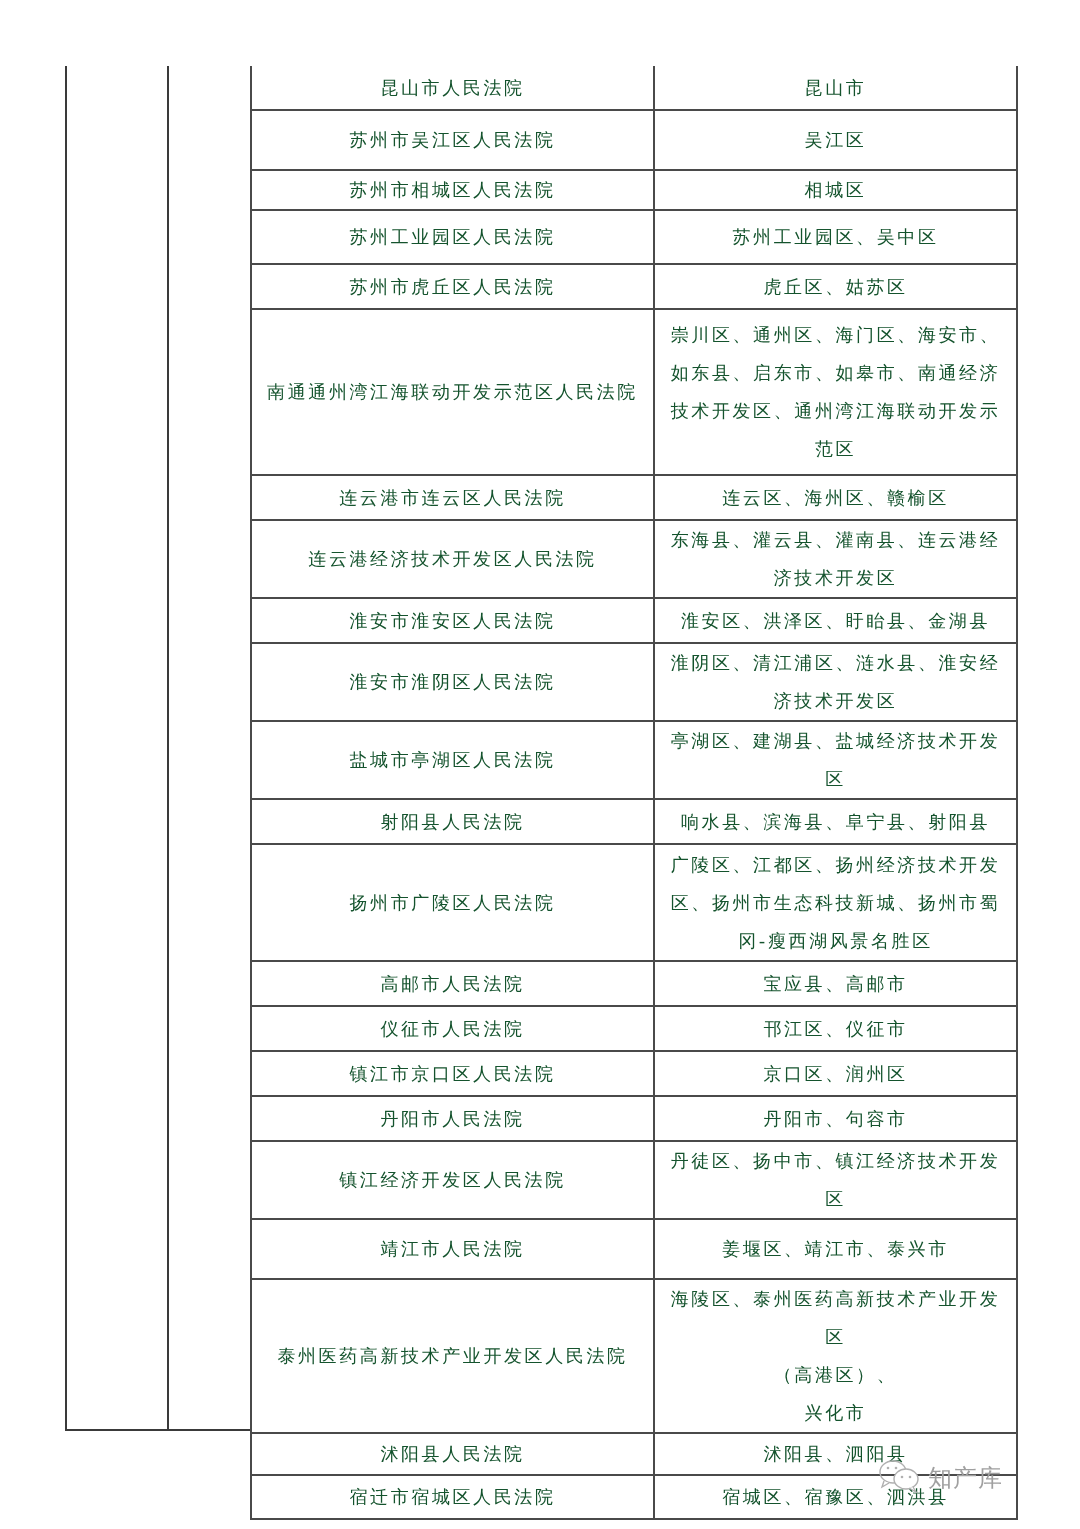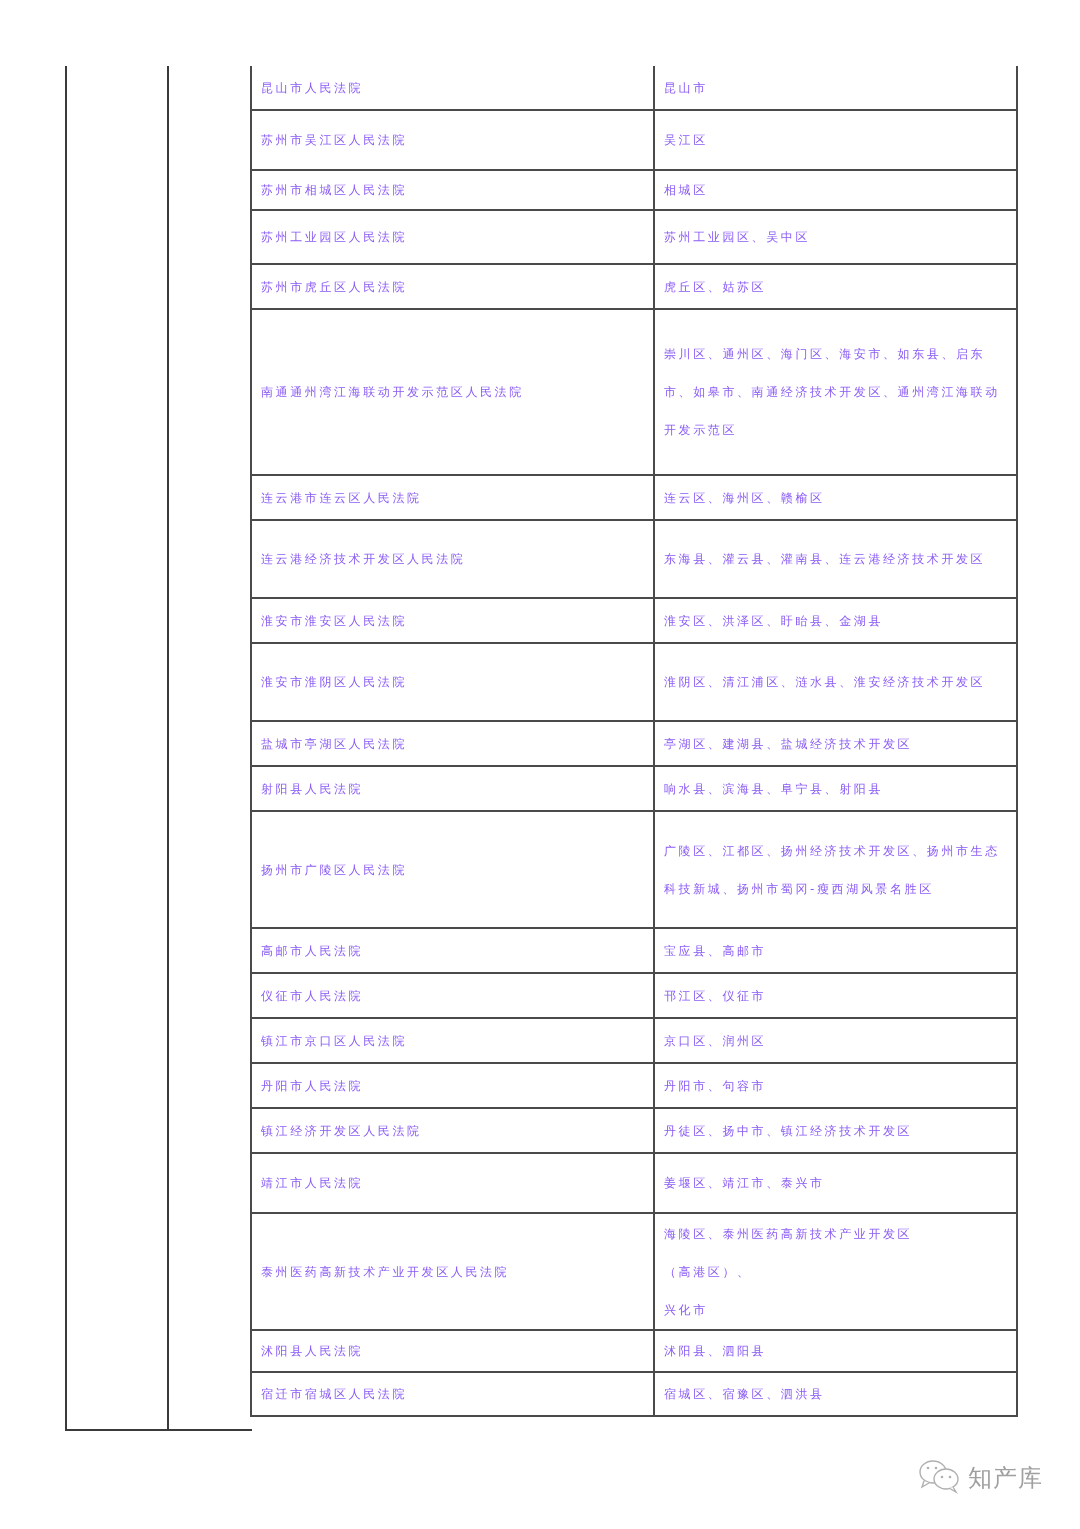--- a/index.html
+++ b/index.html
@@ -36,42 +36,43 @@
       width: 764px;
     }
     table.court-table {
       border-collapse: collapse;
       width: 766px;
       table-layout: fixed;
     }
     table.court-table td {
       border: 2px solid #4a4a4a;
       padding: 0 9px;
-      font-size: 12px;
+      font-size: 18px;
       letter-spacing: 2.6px;
-      color: #8b5cf6;
+      color: #14532d;
       vertical-align: middle;
       line-height: 38px;
       box-sizing: border-box;
+      text-align: center;
     }
     table.court-table tr:first-child td {
       border-top: none;
     }
     td.court { width: 403px; }
     td.area  { width: 363px; }
     .bottom-line {
       position: absolute;
       left: 66px;
       top: 1429px;
       width: 186px;
       border-top: 2px solid #3a3a3a;
     }
     .watermark {
       position: absolute;
-      left: 918px;
+      left: 878px;
       top: 1458px;
       display: flex;
       align-items: center;
       gap: 6px;
       color: #9a9a9a;
     }
     .watermark .wm-text {
       font-size: 24px;
       letter-spacing: 1px;
       color: #a0a0a0;

